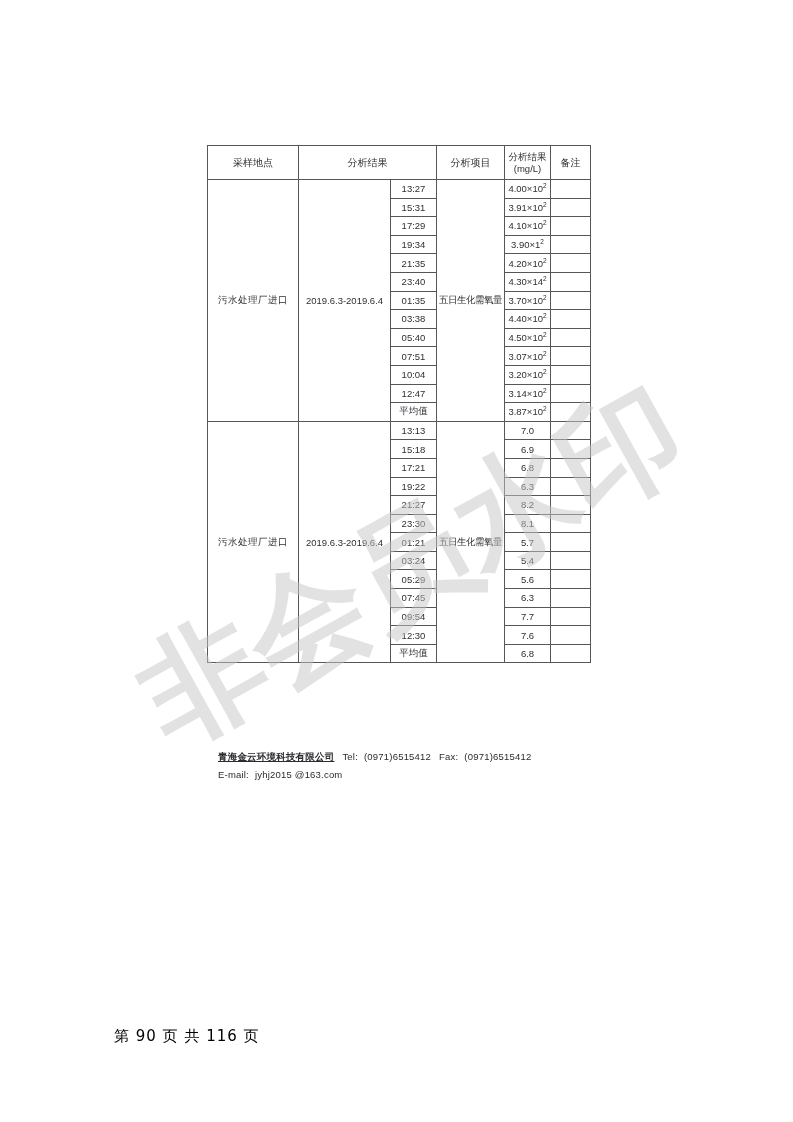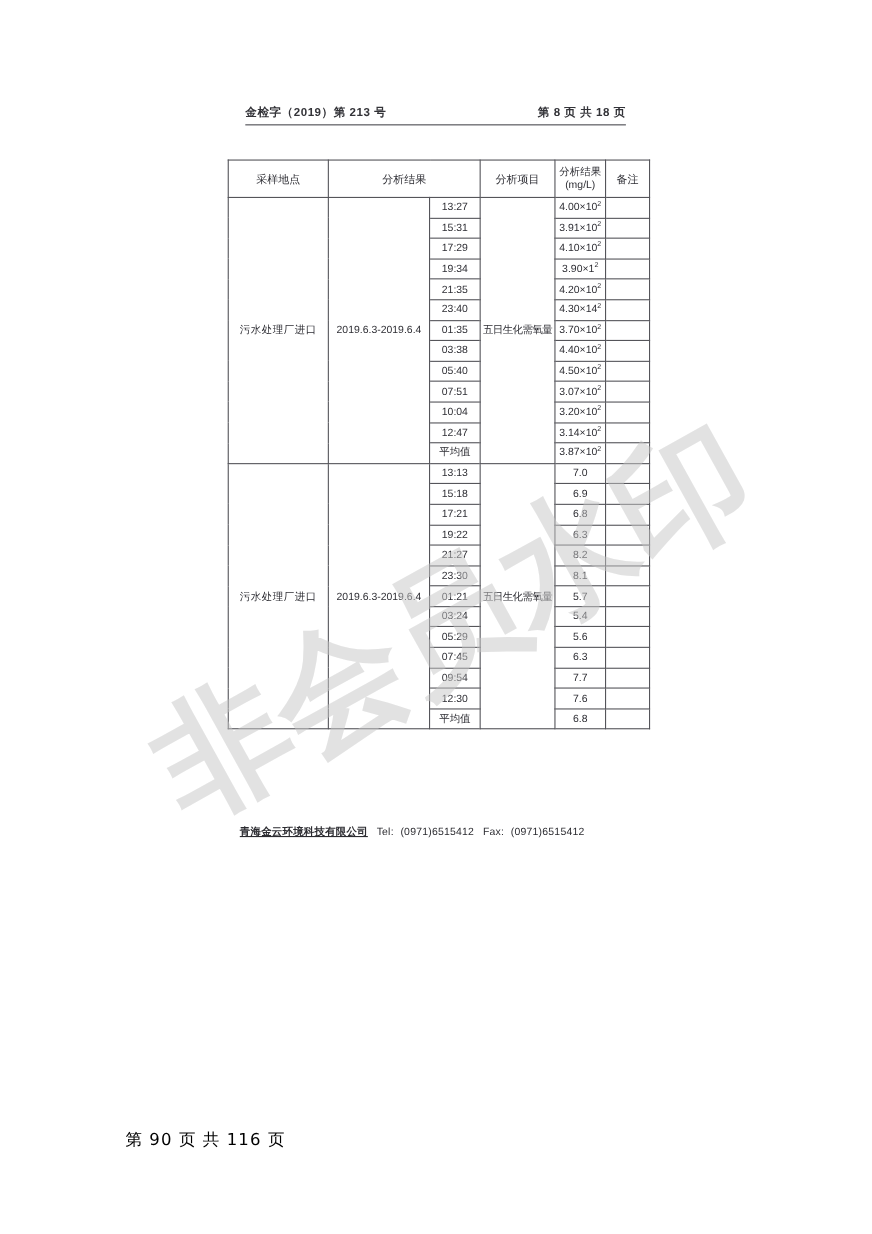--- a/index.html
+++ b/index.html
@@ -77,24 +77,20 @@
 </style>
 </head>
 <body>
 
 <div class="page">
 
   <div class="watermark">非会员水印</div>
 
   <div class="scan">
 
-    <div class="doc-header">
-      <span>金检字（2019）第 213 号</span>
-      <span>第 8 页 共 18 页</span>
-    </div>
 
     <table class="report">
       <colgroup>
         <col style="width:91px">
           <col style="width:92px">
           <col style="width:46px">
         <col style="width:68px">
           <col style="width:46px">
           <col style="width:40px">
       </colgroup>
@@ -247,19 +243,22 @@
             <td class="val"><span>6.8</span><sup></sup></td>
             <td class="rem"></td>
           </tr>
     </tbody>
       </table>
 
     <div class="contact">
       <div class="tel-row">
         <span class="company">青海金云环境科技有限公司</span><span class="lbl">Tel:</span><span class="num">(0971)6515412</span><span class="lbl">Fax:</span><span class="num">(0971)6515412</span>
       </div>
+      <div class="email-row">
+        <span class="lbl">E-mail:</span><span class="num">jyhj2015 @163.com</span>
+      </div>
     </div>
 
   </div>
 
   <div class="page-num">第 90 页 共 116 页</div>
 
 </div>
 
 </body></html>

